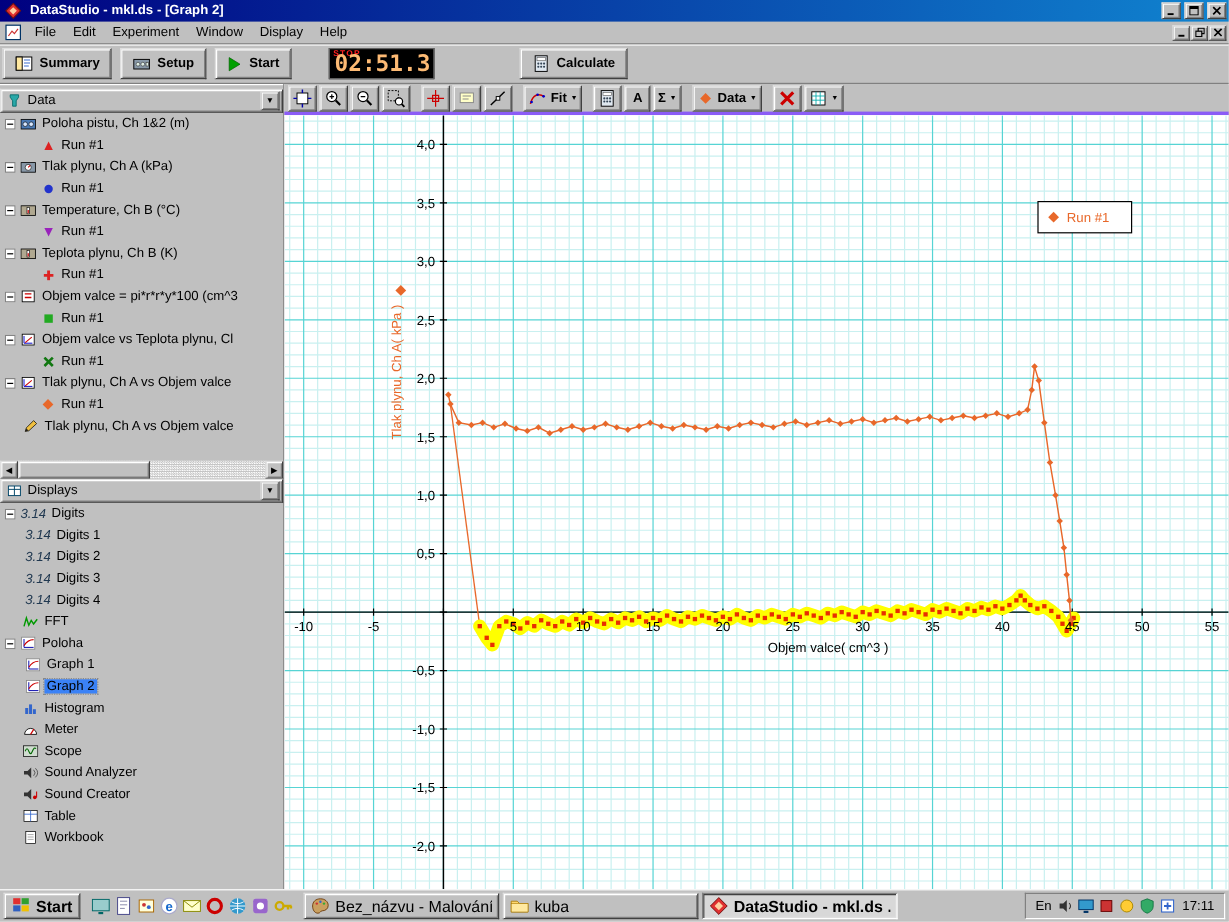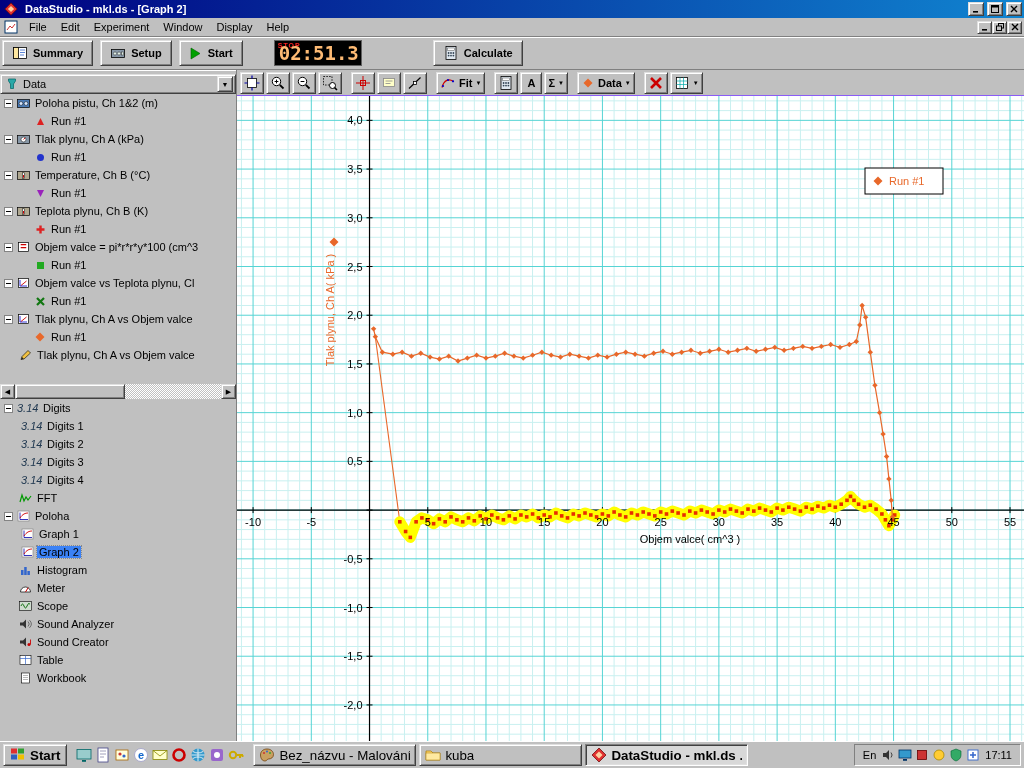--- a/index.html
+++ b/index.html
@@ -44,21 +44,21 @@
   .ticon{min-width:14px;display:inline-flex;justify-content:center;align-items:center;flex:none;}
   .mk{width:12px;display:inline-flex;justify-content:center;align-items:center;flex:none;}
   .lbl{padding:0 2px;}
   .sel{background:#3b82f6;outline:1px dotted #888;}
   .hscroll{height:15px;display:flex;flex:none;background:#d8d8d8;}
   .strack{flex:1;background:repeating-conic-gradient(#fff 0% 25%,#c0c0c0 0% 50%);background-size:2px 2px;display:flex;}
   .sarrow{width:15px;height:15px;display:flex;align-items:center;justify-content:center;font-size:7px;flex:none;}
   .sthumb{width:110px;height:15px;}
   
   .graphpane{flex:1;display:flex;flex-direction:column;min-width:0;background:#c0c0c0;}
-  .gtoolbar{height:26px;display:flex;align-items:center;gap:2px;padding:1px 3px;flex:none;border-bottom:1px solid #8b5cf6;box-shadow:0 1px 0 #fff;}
+  .gtoolbar{height:26px;display:flex;align-items:center;gap:2px;padding:1px 3px;flex:none;border-bottom:3px solid #8b5cf6;box-shadow:0 1px 0 #fff;}
   .gbtn{height:22px;min-width:22px;display:flex;align-items:center;justify-content:center;gap:3px;padding:0 3px;font-size:11px;}
   .gbtn .dd{font-size:6px;}
   .ggap{margin-left:7px;}
   .chartwrap{flex:1;background:#fff;position:relative;overflow:hidden;}
   .chartwrap svg{position:absolute;inset:0;}
   svg text{font-family:"Liberation Sans",sans-serif;font-size:11px;}
   
   .taskbar{height:27px;flex:none;display:flex;align-items:center;gap:4px;padding:2px 3px;border-top:1px solid #fff;background:#c0c0c0;}
   .startbtn{height:22px;display:flex;align-items:center;gap:4px;padding:0 6px;font-weight:bold;flex:none;}
   .ql{display:flex;align-items:center;gap:3px;padding:0 5px;flex:none;}
@@ -341,20 +341,30 @@
             </span>
             <span class="lbl">Tlak plynu, Ch A vs Objem valce</span>
           </div>
         </div>
       <div class="hscroll">
         <span class="sarrow raised">◀</span>
         <div class="strack">
             <div class="sthumb raised"></div>
           </div>
         <span class="sarrow raised">▶</span>
+      </div>
+      <div class="panel-header raised">
+        <span class="ticon">
+            <svg width="12" height="12" viewBox="0 0 12 12">
+              <rect x="1" y="2" width="10" height="8" fill="#fff" stroke="#046" stroke-width="0.8"></rect>
+              <path d="M1 4.8h10M6 2v8" stroke="#046" stroke-width="0.8"></path>
+            </svg>
+          </span>
+        <span class="ph-label">Displays</span>
+        <span class="ph-arrow raised">▼</span>
       </div>
       <div class="tree displays-tree">
           <div class="row lvl0">
             <span class="expand"></span>
             <span class="ticon">
               <svg width="22" height="12" viewBox="0 0 22 12">
                 <text x="1" y="9.5" font-size="8" font-style="italic" fill="#203850">3.14</text>
               </svg>
             </span>
             <span class="lbl">Digits</span>

